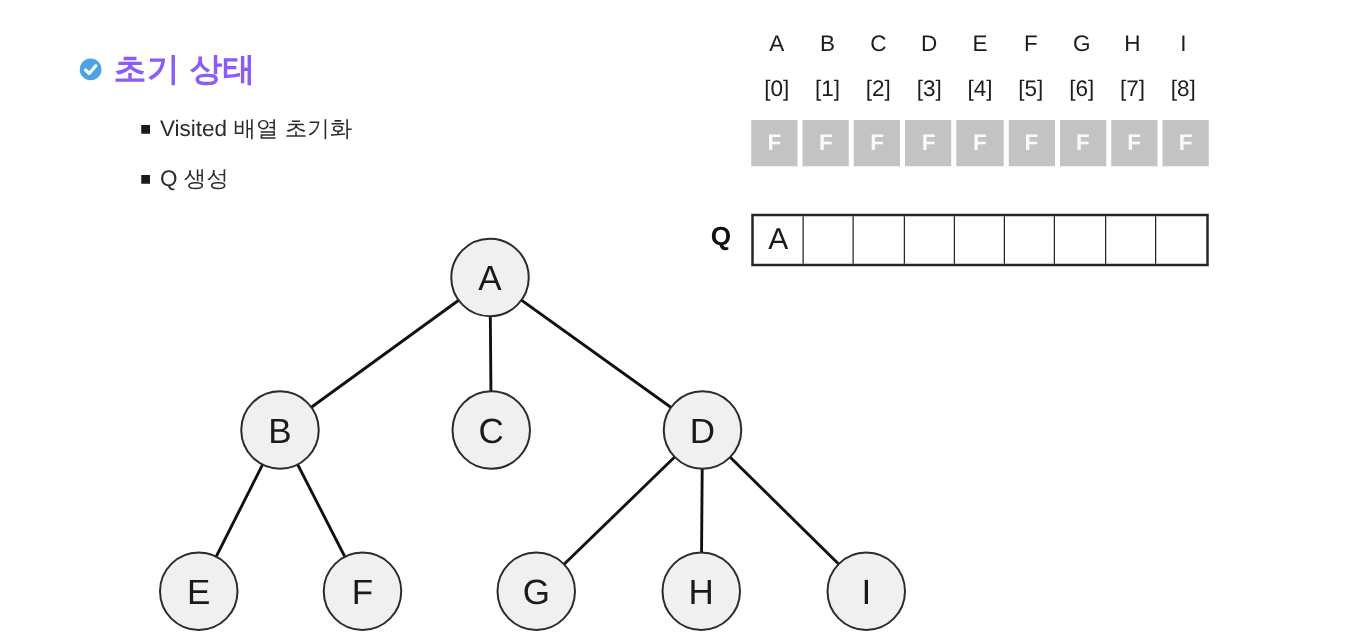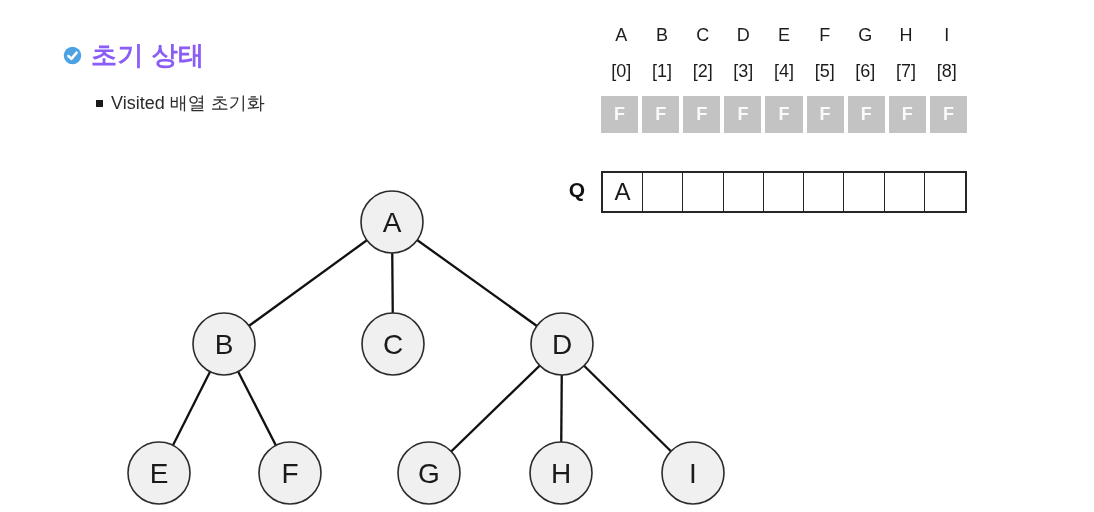--- a/index.html
+++ b/index.html
@@ -6,21 +6,21 @@
   html,body { background:#ffffff; }
   body { font-family:"Liberation Sans","DejaVu Sans",sans-serif; }
   .slide { position:relative; width:1094px; height:512px; background:#ffffff; overflow:hidden; }
 
   
   .hdr { position:absolute; left:63px; top:38px; display:flex; align-items:center; gap:9px; }
   .badge { width:19px; height:19px; display:block; flex:0 0 auto; }
   .title { font-size:26px; font-weight:bold; color:#8b5cf6; letter-spacing:0.5px; white-space:nowrap; }
 
   
-  .bullets { position:absolute; left:96px; top:83px; list-style:none; }
+  .bullets { position:absolute; left:113px; top:83px; list-style:none; }
   .bullets li { display:flex; align-items:center; gap:8px; height:40px; }
   .bmark { width:7px; height:7px; background:#1a1a1a; flex:0 0 auto; }
   .btext { font-size:18px; color:#2b2b2b; white-space:nowrap; }
 
   
   .grid9 { position:absolute; left:601px; width:366px; display:grid; grid-template-columns:repeat(9,1fr); }
   .letters-row { top:25px; height:20px; }
   .indices-row { top:61px; height:20px; }
   .lcell, .icell { display:flex; align-items:center; justify-content:center;
                    font-size:18px; color:#1c1c1c; }
@@ -52,20 +52,24 @@
       <circle cx="12" cy="12" r="11" fill="#4DA2E4"></circle>
       <path d="M6.8 12.6 L10.6 16.2 L17.2 8.4" fill="none" stroke="#ffffff" stroke-width="3.2" stroke-linecap="round" stroke-linejoin="round"></path>
     </svg>
     <span class="title">초기 상태</span>
   </div>
 
   <ul class="bullets" id="bullet-list">
       <li>
         <span class="bmark"></span>
         <span class="btext">Visited 배열 초기화</span>
+      </li>
+      <li>
+        <span class="bmark"></span>
+        <span class="btext">Q 생성</span>
       </li>
     </ul>
 
   <div class="grid9 letters-row" id="letters-row">
       <div class="lcell">A</div>
       <div class="lcell">B</div>
       <div class="lcell">C</div>
       <div class="lcell">D</div>
       <div class="lcell">E</div>
       <div class="lcell">F</div>

